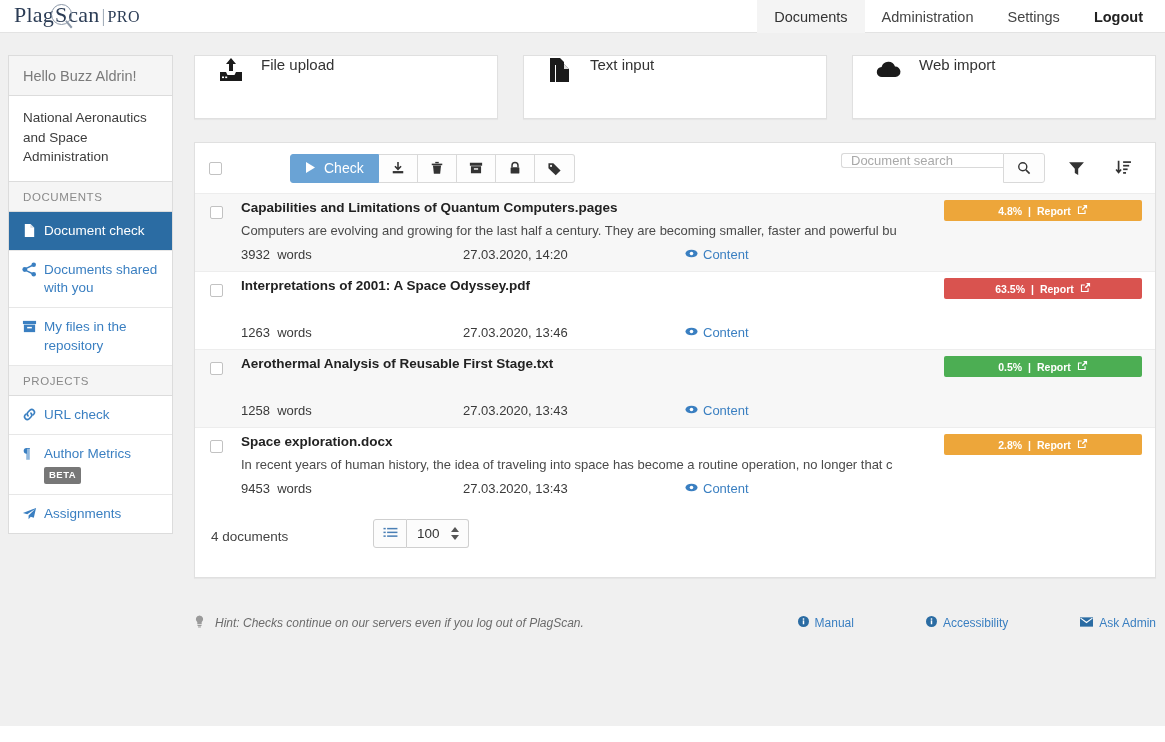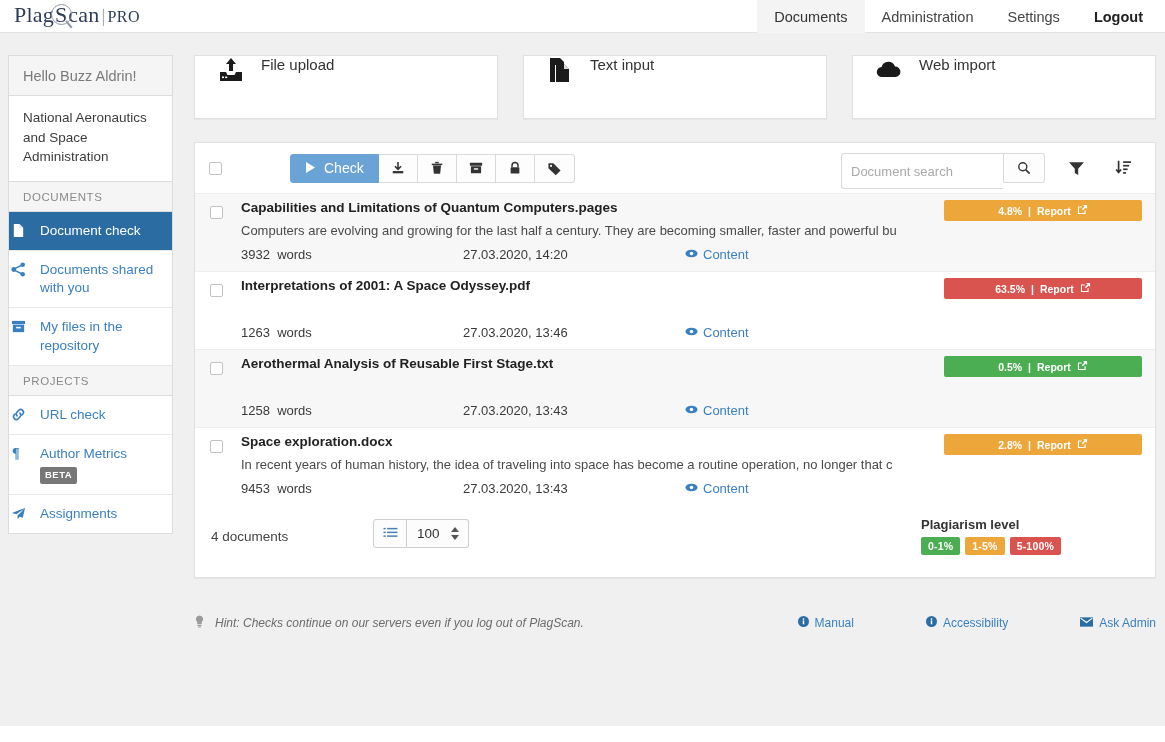--- a/index.html
+++ b/index.html
@@ -71,22 +71,22 @@
   }
   .org {
     padding: 12px 14px 14px; font-size: 13.5px; color: #3c3c3c; line-height: 1.45;
     border-bottom: 1px solid #dcdcdc;
   }
   .side-head {
     padding: 9px 14px 8px; font-size: 11.5px; color: #8a8a8a;
     letter-spacing: .6px; background: #f5f5f5; border-bottom: 1px solid #dcdcdc;
   }
   .side-item {
-    display: flex; align-items: flex-start; gap: 14px;
-    padding: 10px 12px 10px 2px; font-size: 13.5px; color: #3a7fc1;
+    display: flex; align-items: flex-start; gap: 7px;
+    padding: 10px 12px 10px 13px; font-size: 13.5px; color: #3a7fc1;
     border-bottom: 1px solid #e7e7e7; line-height: 1.35; cursor: pointer;
     background: #fff;
   }
   .side-item:last-child { border-bottom: none; }
   .side-item.active { background: #2b6ca3; color: #ffffff; }
   .side-item .ico { flex: 0 0 15px; width: 15px; height: 15px; margin-top: 1px; }
   .side-item .label-wrap { flex: 1 1 auto; }
   .beta {
     display: inline-block; margin-top: 4px;
     background: #777; color: #fff; font-size: 9.5px; font-weight: bold;
@@ -124,21 +124,21 @@
   }
   .btn:first-child { border-left: 1px solid #d9d9d9; border-radius: 3px 0 0 3px; }
   .btn:last-child { border-radius: 0 3px 3px 0; }
   .btn.check {
     background: #6aa3d5; border-color: #6aa3d5; color: #fff;
     font-size: 14px; gap: 8px; padding: 0 14px;
   }
   .toolbar-right { margin-left: auto; display: flex; align-items: center; gap: 0; }
   .search-wrap { display: flex; height: 30px; }
   .search-input {
-    width: 162px; height: 36px; border: 1px solid #d9d9d9; border-right: none;
+    width: 162px; height: 15px; border: 1px solid #d9d9d9; border-right: none;
     border-radius: 3px 0 0 3px; padding: 0 9px; font-size: 13px; color: #444;
     font-family: "Liberation Sans", sans-serif; outline: none; background: #fff;
   }
   .search-input::placeholder { color: #a9a9a9; }
   .search-btn {
     width: 42px; height: 30px; border: 1px solid #d9d9d9; background: #fdfdfd;
     border-radius: 0 3px 3px 0; display: flex; align-items: center;
     justify-content: center; cursor: pointer;
   }
   .icon-btn {
@@ -532,28 +532,20 @@
           </div>
           <div class="pager-sel">
             <span>100</span>
             <span class="spin">
                 <i class="up"></i>
                 <i class="dn"></i>
               </span>
           </div>
         </div>
 
-        <div class="legend">
-          <div class="legend-title">Plagiarism level</div>
-          <div class="legend-chips">
-            <span class="chip" style="background:#4cae53">0-1%</span>
-            <span class="chip" style="background:#eda63a">1-5%</span>
-            <span class="chip" style="background:#d9534f">5-100%</span>
-          </div>
-        </div>
       </div>
     </div>
   </div>
 
   <div class="foot">
     <div class="hint">
       <span>
         <svg width="11" height="13" viewBox="0 0 12 14">
             <path d="M6 0.5a4 4 0 012.4 7.2V10H3.6V7.7A4 4 0 016 .5z" fill="#9a9a9a"></path>
             <rect x="3.8" y="10.8" width="4.4" height="1.1" fill="#9a9a9a"></rect>

